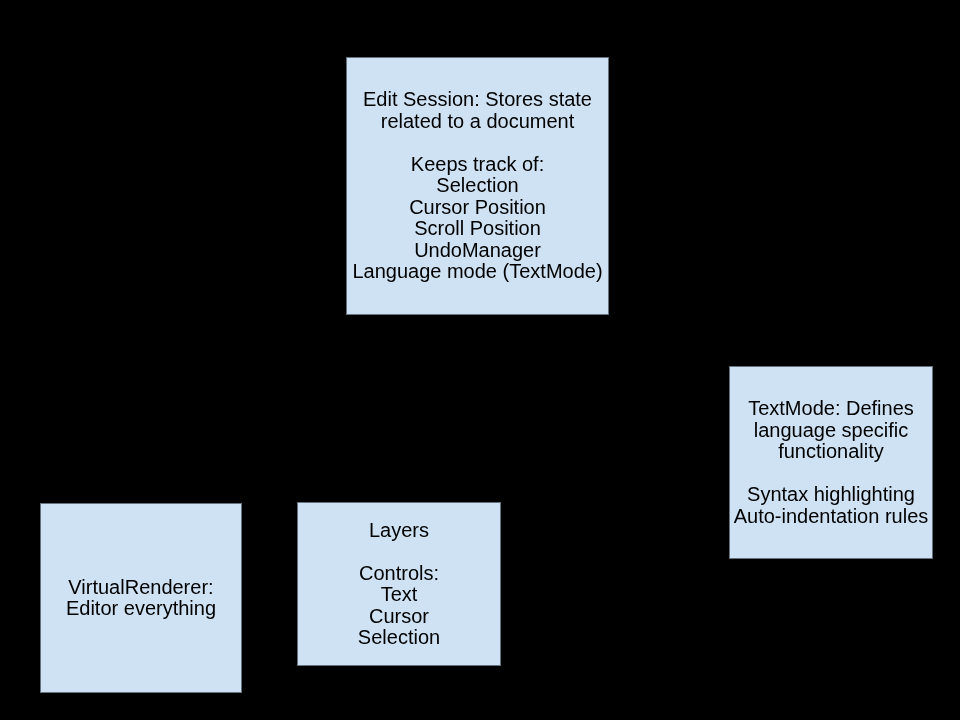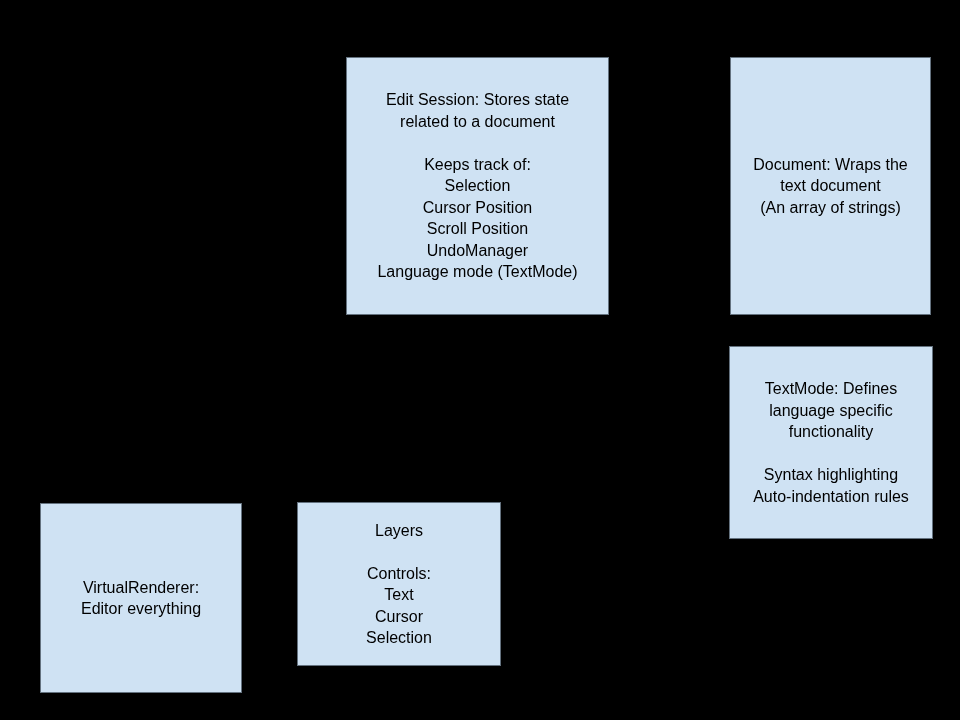--- a/index.html
+++ b/index.html
@@ -21,29 +21,29 @@
     background: #cfe2f3;
     border: 1px solid #64727f;
     display: flex;
     align-items: center;
     justify-content: center;
   }
   .box-text {
     display: block;
     width: 100%;
     color: #000000;
-    font-size: 16px;
+    font-size: 20px;
     line-height: 21.5px;
     text-align: center;
     white-space: pre-line;
   }
   #box-editor           { left: 19px;  top: 57px;  width: 227px; height: 363px; }
   #box-edit-session     { left: 346px; top: 57px;  width: 263px; height: 258px; }
   #box-document         { left: 730px; top: 57px;  width: 201px; height: 258px; }
-  #box-textmode         { left: 729px; top: 346px; width: 204px; height: 193px; }
+  #box-textmode         { left: 729px; top: 366px; width: 204px; height: 193px; }
   #box-virtual-renderer { left: 40px;  top: 503px; width: 202px; height: 190px; }
   #box-layers           { left: 297px; top: 502px; width: 204px; height: 164px; }
 </style>
 </head>
 <body>
 
 <div class="stage">
 
 
   <div class="box" id="box-edit-session">
@@ -51,25 +51,20 @@
 related to a document
 
 Keeps track of:
 Selection
 Cursor Position
 Scroll Position
 UndoManager
 Language mode (TextMode)</span>
   </div>
 
-  <div class="box" id="box-document">
-    <span class="box-text">Document: Wraps the
-text document
-(An array of strings)</span>
-  </div>
 
   <div class="box" id="box-textmode">
     <span class="box-text">TextMode: Defines
 language specific
 functionality
 
 Syntax highlighting
 Auto-indentation rules</span>
   </div>
 

